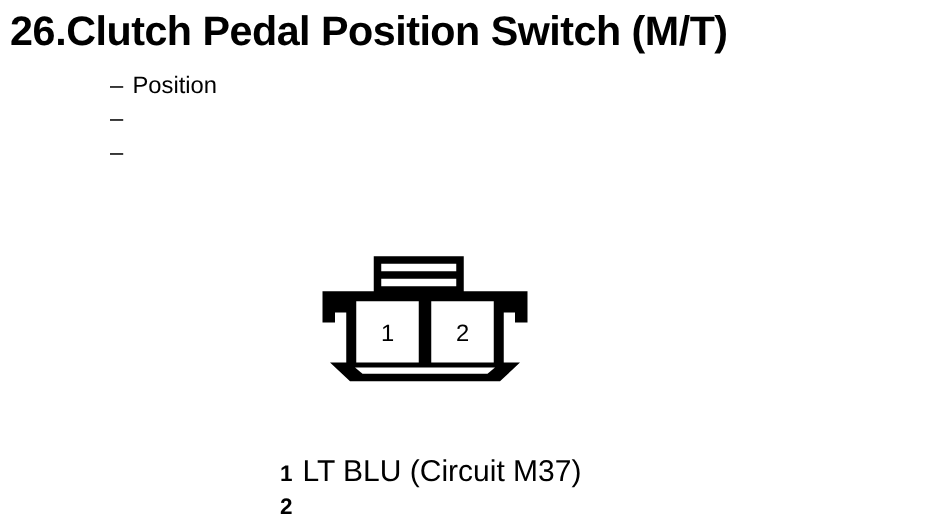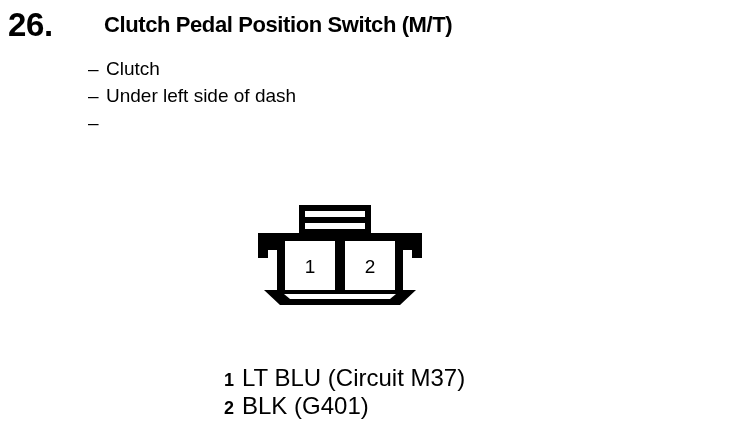--- a/index.html
+++ b/index.html
@@ -19,36 +19,34 @@
 
   
   .heading {
     position: absolute;
     left: 8px;
     top: 6px;
     width: 736px;
     height: 40px;
     display: flex;
     align-items: flex-start;
-    gap: 19px;
   }
   .heading-number {
     font-size: 33px;
     font-weight: bold;
     line-height: 38px;
     letter-spacing: -0.3px;
     white-space: nowrap;
   }
   .heading-title {
-    font-size: 22px;
+    font-size: 33px;
     font-weight: bold;
     line-height: 38px;
     letter-spacing: -0.4px;
     white-space: nowrap;
-    margin-left: 32px;
   }
 
   
   .desc-list {
     position: absolute;
     left: 88px;
     top: 55px;
     width: 560px;
   }
   .desc-item {
@@ -113,25 +111,24 @@
 <body>
 
 <div class="heading">
   <span class="heading-number">26.</span>
   <span class="heading-title">Clutch Pedal Position Switch (M/T)</span>
 </div>
 
 <div class="desc-list">
   <div class="desc-item">
     <span class="desc-dash">–</span>
-    <span class="desc-text">Clutch</span>
+    <span class="desc-text">Position</span>
   </div>
   <div class="desc-item">
     <span class="desc-dash">–</span>
-    <span class="desc-text">Under left side of dash</span>
   </div>
   <div class="desc-item">
     <span class="desc-dash">–</span>
   </div>
 </div>
 
 <div class="connector-figure">
   <svg width="200" height="125" viewBox="0 0 200 125" xmlns="http://www.w3.org/2000/svg">
 
     <g>
@@ -171,15 +168,14 @@
   </svg>
 </div>
 
 <div class="legend">
   <div class="legend-row">
     <span class="legend-pin">1</span>
     <span class="legend-desc">LT BLU (Circuit M37)</span>
   </div>
   <div class="legend-row">
     <span class="legend-pin">2</span>
-    <span class="legend-desc">BLK (G401)</span>
   </div>
 </div>
 
 </body></html>

